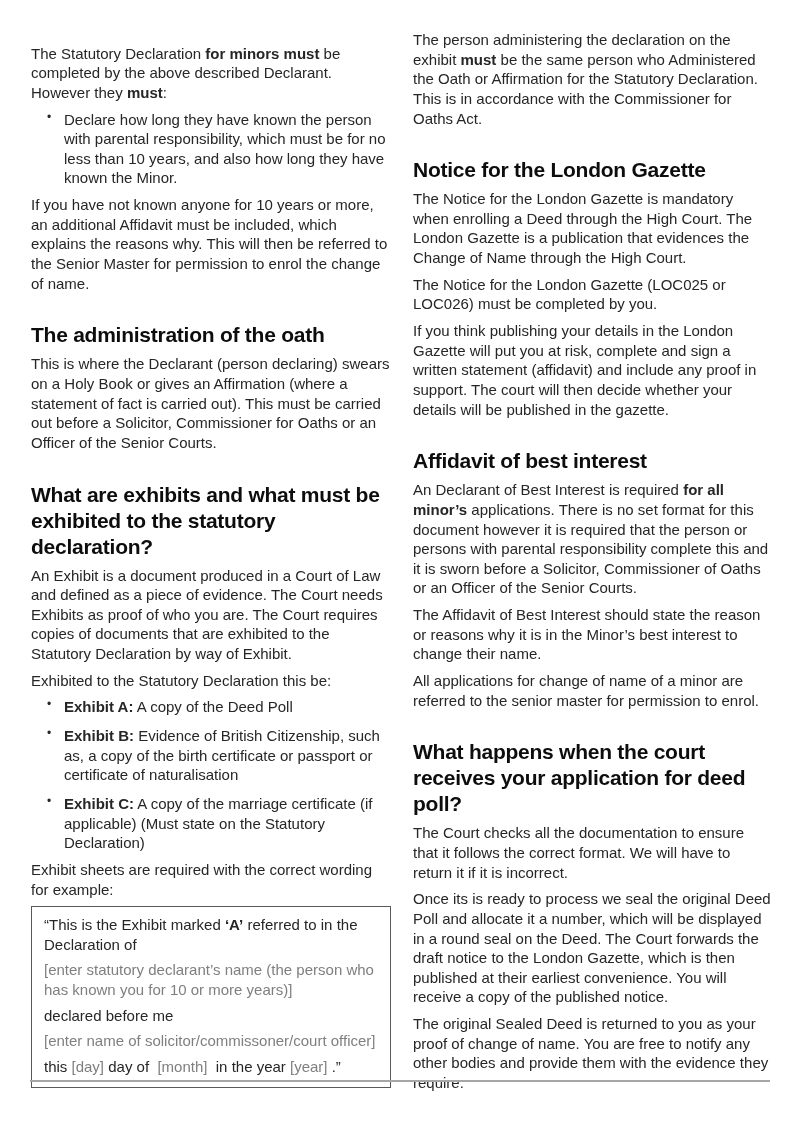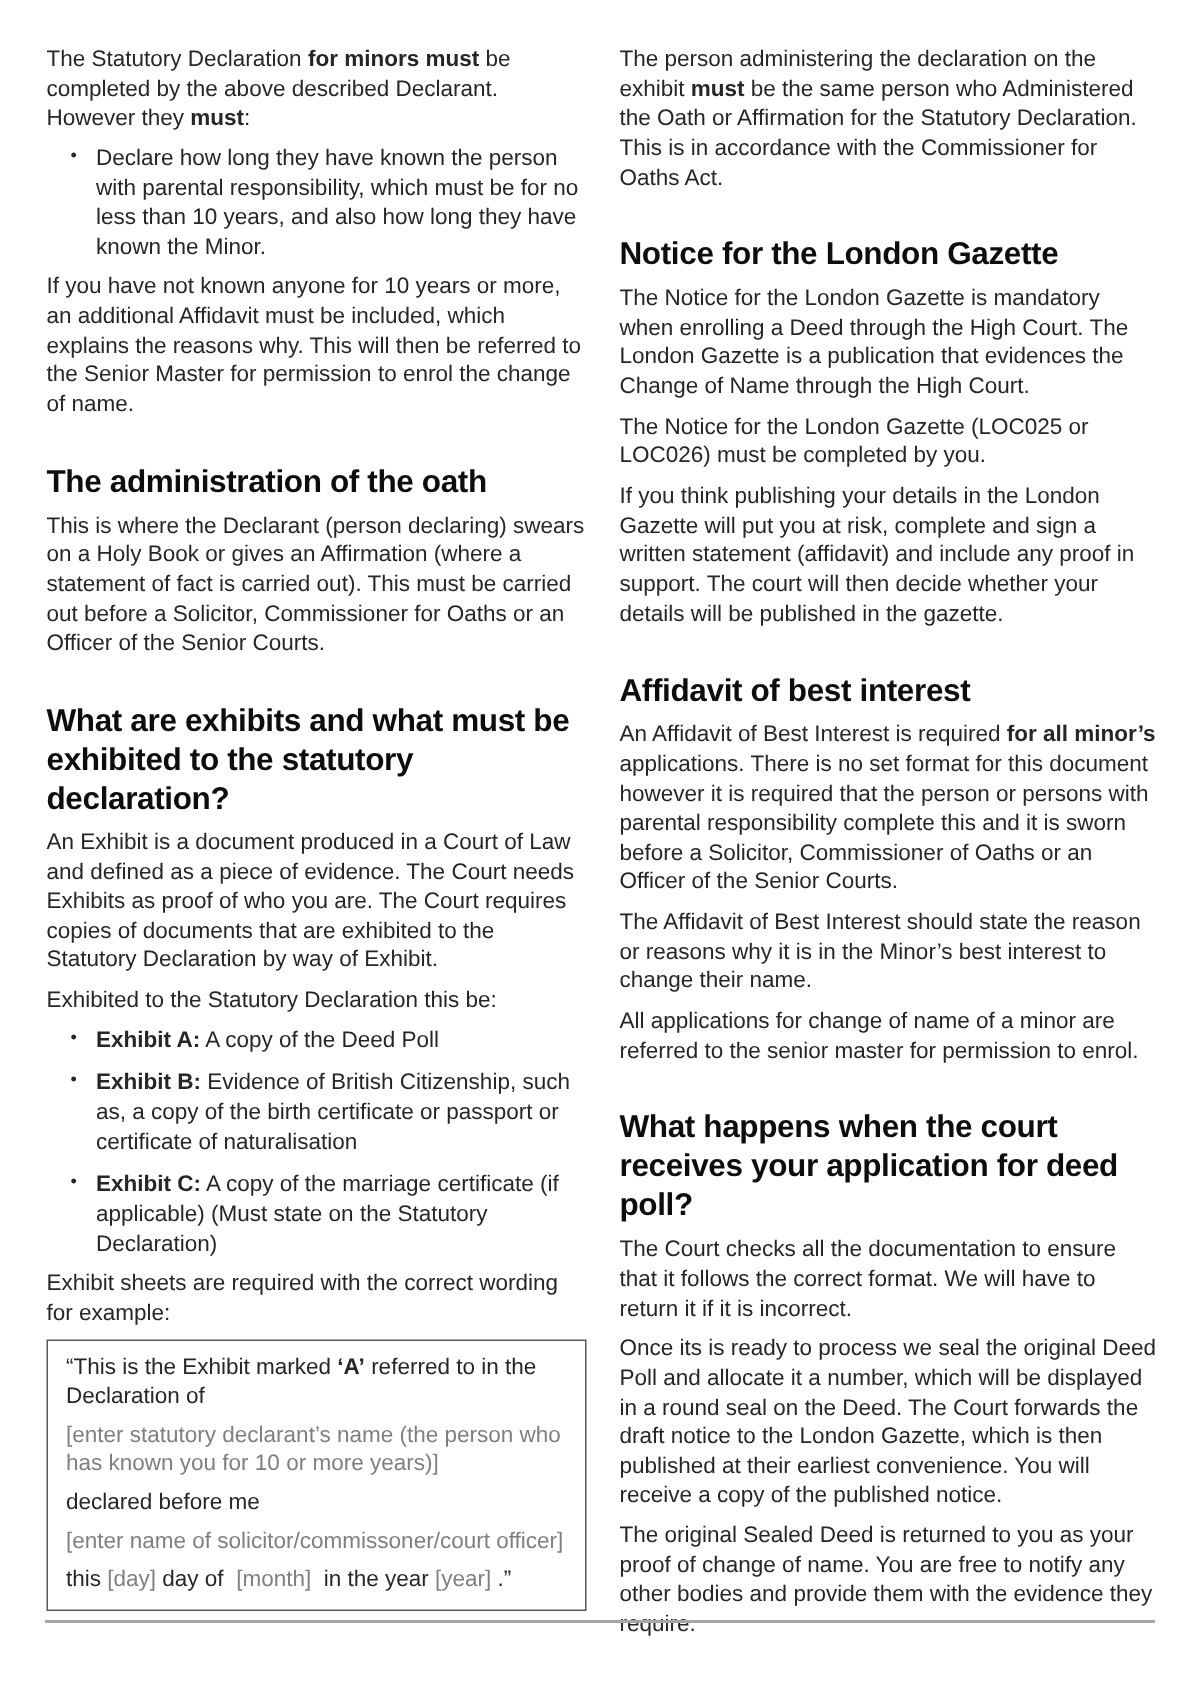--- a/index.html
+++ b/index.html
@@ -14,20 +14,21 @@
     width: 800px; height: 1130px;
     background: #ffffff;
     overflow: hidden;
   }
   .columns {
     position: absolute;
     left: 31px; top: 30px;
     width: 742px;
     display: flex;
     gap: 22px;
+    align-items: flex-end;
   }
   .col { width: 360px; font-size: 15px; line-height: 1.31; }
   .col p { margin: 0 0 7px 0; }
   .col h2 {
     font-size: 21px;
     line-height: 26px;
     font-weight: 700;
     color: #0d0d0d;
     letter-spacing: -0.25px;
     margin: 29px 0 6px 0;
@@ -100,21 +101,21 @@
           <p class="pre"><span>this </span><span class="gray">[day]</span><span> day of  </span><span class="gray">[month]</span><span>  in the year </span><span class="gray">[year]</span><span> .”</span></p>
         </div>
       </div>
     <div class="col" id="col-right">
         <p><span>The person administering the declaration on the exhibit </span><span class="b">must</span><span> be the same person who Administered the Oath or Affirmation for the Statutory Declaration. This is in accordance with the Commissioner for Oaths Act.</span></p>
         <h2>Notice for the London Gazette</h2>
         <p><span>The Notice for the London Gazette is mandatory when enrolling a Deed through the High Court. The London Gazette is a publication that evidences the Change of Name through the High Court.</span></p>
         <p><span>The Notice for the London Gazette (LOC025 or LOC026) must be completed by you.</span></p>
         <p><span>If you think publishing your details in the London Gazette will put you at risk, complete and sign a written statement (affidavit) and include any proof in support. The court will then decide whether your details will be published in the gazette.</span></p>
         <h2>Affidavit of best interest</h2>
-        <p><span>An Affidavit of Best Interest is required </span><span class="b">for all minor’s</span><span> applications. There is no set format for this document however it is required that the person or persons with parental responsibility complete this and it is sworn before a Solicitor, Commissioner of Oaths or an Officer of the Senior Courts.</span></p>
+        <p><span>An Declarant of Best Interest is required </span><span class="b">for all minor’s</span><span> applications. There is no set format for this document however it is required that the person or persons with parental responsibility complete this and it is sworn before a Solicitor, Commissioner of Oaths or an Officer of the Senior Courts.</span></p>
         <p><span>The Affidavit of Best Interest should state the reason or reasons why it is in the Minor’s best interest to change their name.</span></p>
         <p><span>All applications for change of name of a minor are referred to the senior master for permission to enrol.</span></p>
         <h2>What happens when the court receives your application for deed poll?</h2>
         <p><span>The Court checks all the documentation to ensure that it follows the correct format. We will have to return it if it is incorrect.</span></p>
         <p><span>Once its is ready to process we seal the original Deed Poll and allocate it a number, which will be displayed in a round seal on the Deed. The Court forwards the draft notice to the London Gazette, which is then published at their earliest convenience. You will receive a copy of the published notice.</span></p>
         <p><span>The original Sealed Deed is returned to you as your proof of change of name. You are free to notify any other bodies and provide them with the evidence they require.</span></p>
       </div>
   </div>
   <div class="footer-rule"></div>
   <div class="footer-label">Page 3</div>

